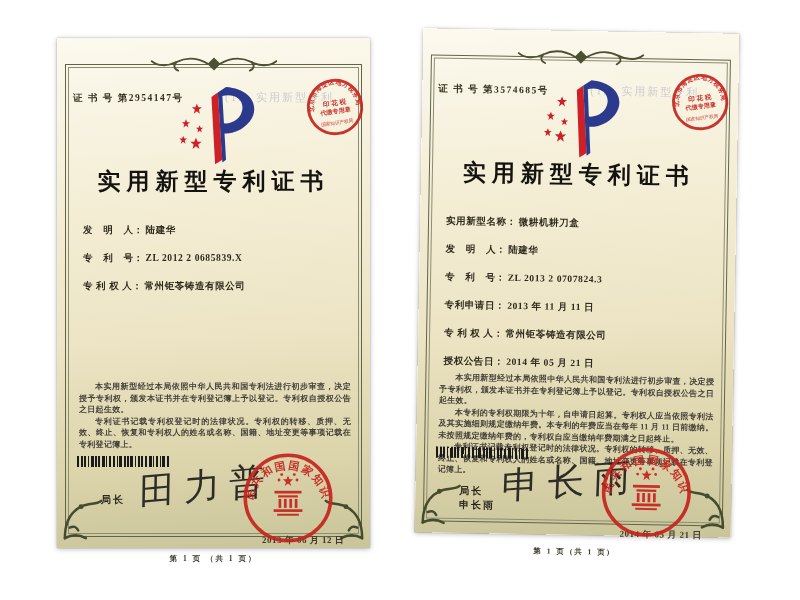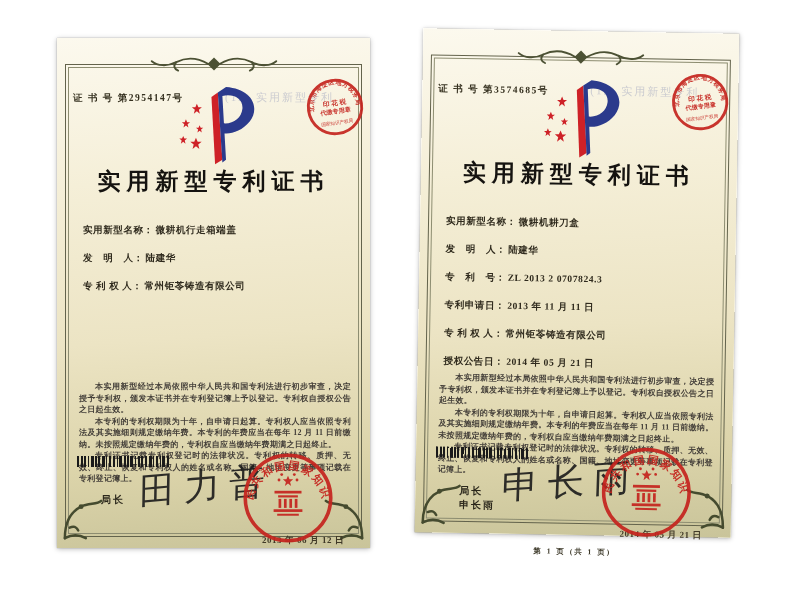--- a/index.html
+++ b/index.html
@@ -129,33 +129,32 @@
       </text>
       <text x="50" y="47" text-anchor="middle" font-size="11.5" fill="#c5251f" font-weight="bold">印 花 税</text>
       <text x="50" y="61" text-anchor="middle" font-size="10.5" fill="#c5251f" font-weight="bold">代缴专用章</text>
       <text x="50" y="80" text-anchor="middle" font-size="8" fill="#c5251f">国家知识产权局</text>
     </svg>
 
     <div class="title">实用新型专利证书</div>
 
     <div class="fields">
       <div class="field-row">
-        <span class="field-label">实用新型名称：</span><span class="field-value">微耕机行走箱端盖</span>
-      </div>
-      <div class="field-row">
         <span class="field-label">发　明　人：</span><span class="field-value">陆建华</span>
+      </div>
+      <div class="field-row">
+        <span class="field-label">专　利　号：</span><span class="field-value">ZL 2012 2 0685839.X</span>
       </div>
       <div class="field-row">
         <span class="field-label">专 利 权 人：</span><span class="field-value">常州钜苓铸造有限公司</span>
       </div>
     </div>
 
     <div class="paras">
       <p>本实用新型经过本局依照中华人民共和国专利法进行初步审查，决定授予专利权，颁发本证书并在专利登记簿上予以登记。专利权自授权公告之日起生效。</p>
-      <p>本专利的专利权期限为十年，自申请日起算。专利权人应当依照专利法及其实施细则规定缴纳年费。本专利的年费应当在每年 12 月 11 日前缴纳。未按照规定缴纳年费的，专利权自应当缴纳年费期满之日起终止。</p>
       <p>专利证书记载专利权登记时的法律状况。专利权的转移、质押、无效、终止、恢复和专利权人的姓名或名称、国籍、地址变更等事项记载在专利登记簿上。</p>
     </div>
 
     <div class="barcode"></div>
 
     <div class="director">局长</div>
     <div class="signature">田力普</div>
 
     <div class="seal-date">2013 年 06 月 12 日</div>
 
@@ -177,20 +176,21 @@
         <rect x="39" y="47" width="22" height="2.4"></rect>
         <rect x="39.5" y="51" width="3" height="10"></rect>
           <rect x="45.5" y="51" width="3" height="10"></rect>
         <rect x="51.5" y="51" width="3" height="10"></rect>
           <rect x="57.5" y="51" width="3" height="10"></rect>
         <rect x="34" y="62.5" width="32" height="3"></rect>
         <rect x="38" y="67.5" width="24" height="2.2"></rect>
       </g>
     </svg>
 
+    <div class="page-footer">第 1 页 （共 1 页）</div>
   </div>
 
   <div class="cert cert-right">
     <div class="frame"></div>
 
     <svg class="ornament" viewBox="0 0 140 18">
       <g stroke="#4c5134" fill="none" stroke-width="2" stroke-linecap="round">
         <path d="M64,9 C52,2 40,2 30,7 C20,12 10,11 4,6"></path>
         <path d="M76,9 C88,2 100,2 110,7 C120,12 130,11 136,6"></path>
         <path d="M30,7 q-5,6 2,9"></path>

